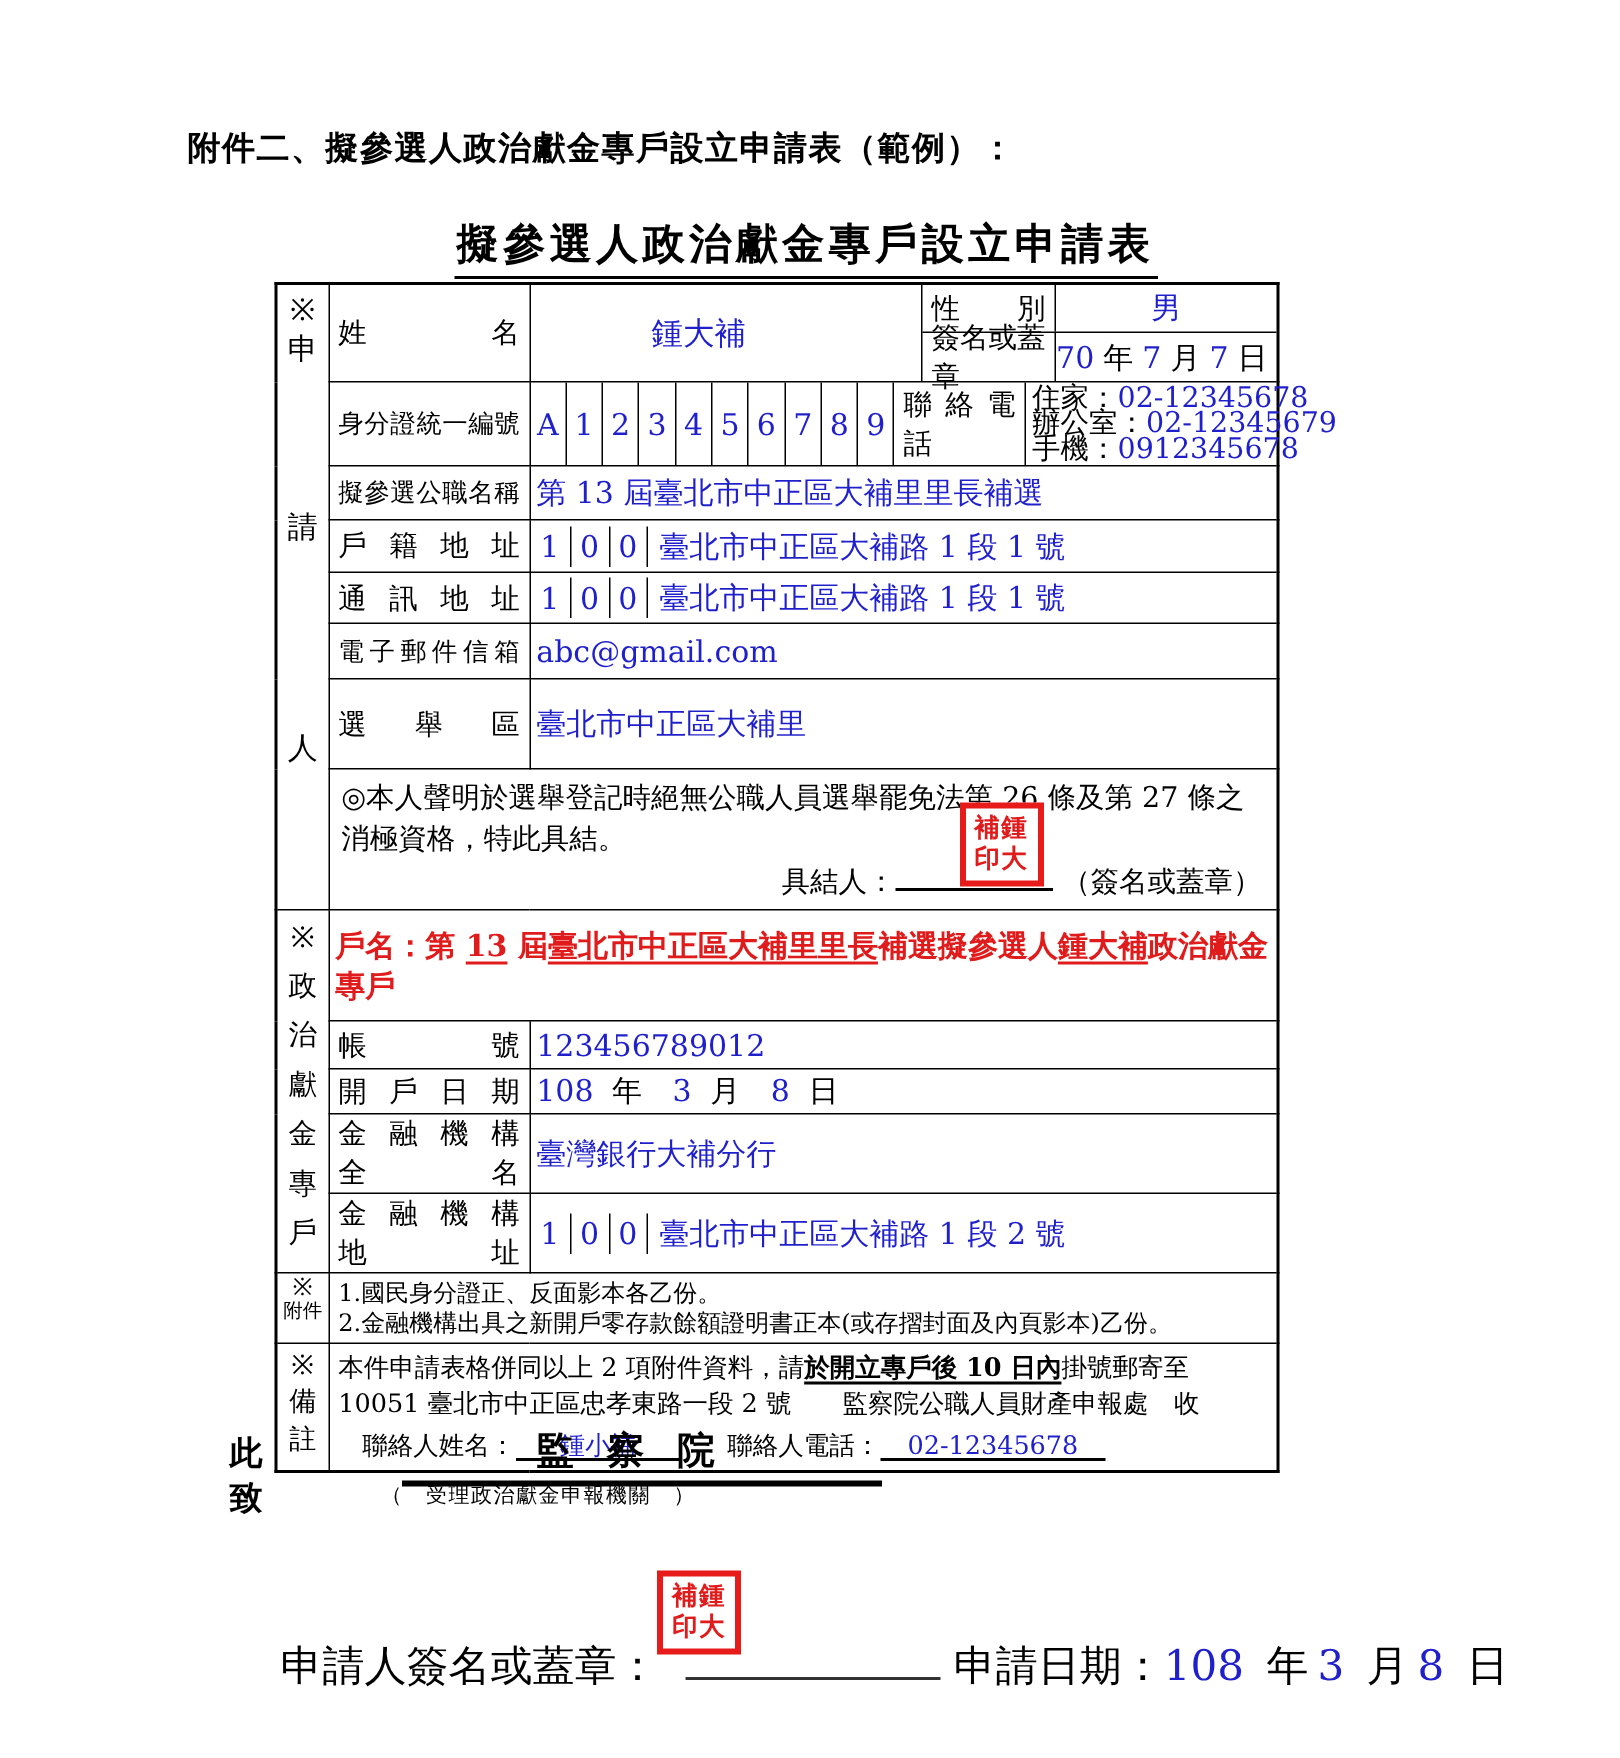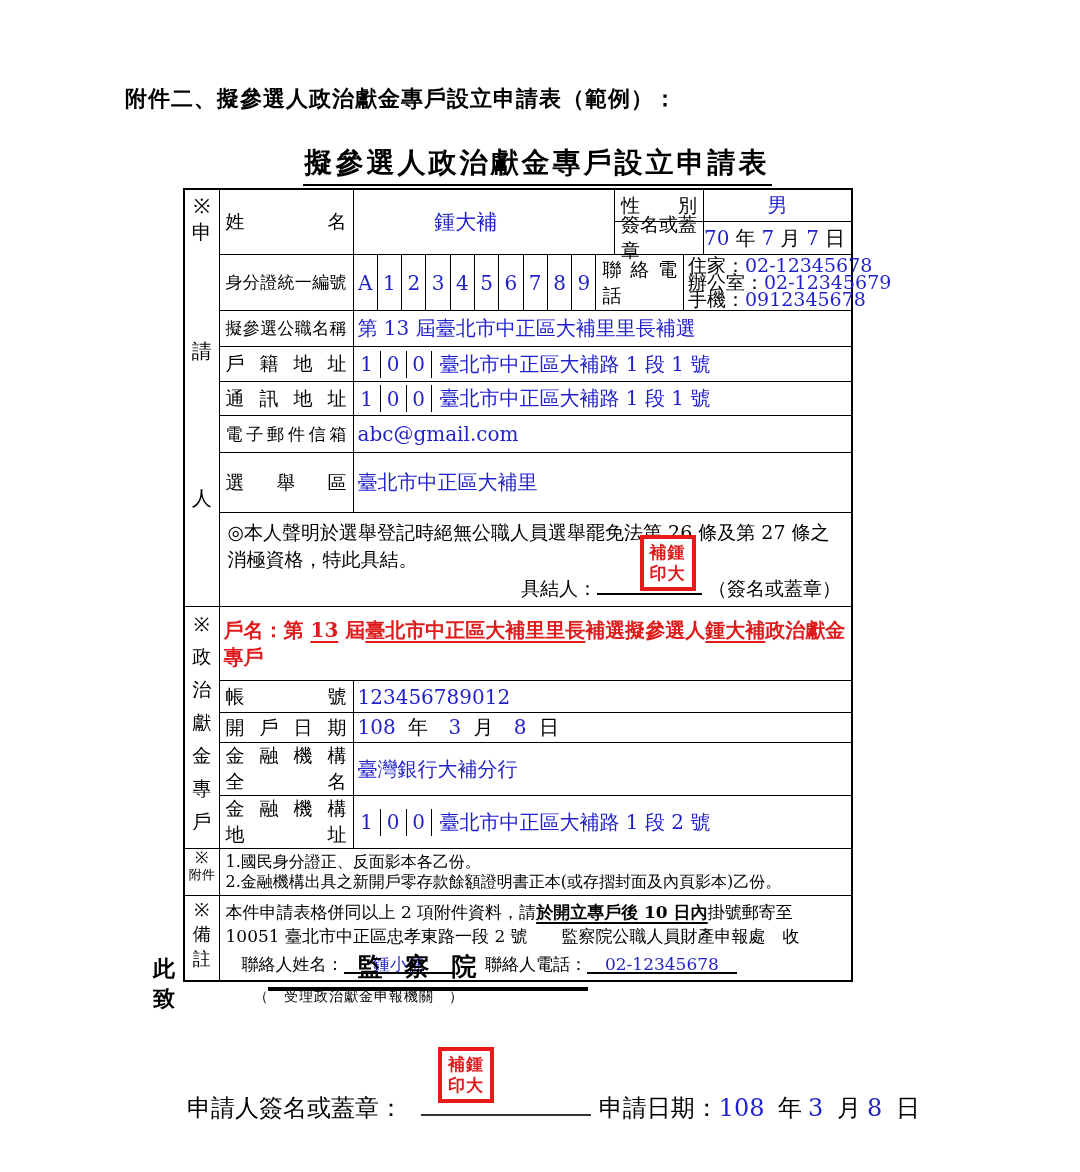--- a/index.html
+++ b/index.html
@@ -106,21 +106,21 @@
   .cgap { display:inline-block; width:26px; }
 
   
   .tofooter { position:absolute; left:153px; top:950px; }
   .to-label { position:absolute; left:0; top:4px; font-size:22px; font-weight:bold; letter-spacing:4px; }
   .to-recipient-box { position:absolute; left:115px; top:0; width:320px; text-align:center; border-bottom:4px solid #000; padding-bottom:4px; }
   .to-recipient { font-size:25px; font-weight:bold; letter-spacing:22px; }
   .to-note { position:absolute; left:101px; top:38px; width:320px; text-align:left; font-size:14px; letter-spacing:1px; }
 
   
-  .signfooter { position:absolute; left:187px; top:1092px; font-size:24px; white-space:nowrap; }
+  .signfooter { position:absolute; left:187px; top:1092px; font-size:28px; white-space:nowrap; }
   .sign-blank { display:inline-block; width:170px; border-bottom:2px solid #333; height:20px; margin-left:18px; }
   .seal-footer { left:438px; top:1047px; }
 </style>
 </head>
 <body>
 
 <div class="attach-heading">附件二、擬參選人政治獻金專戶設立申請表（範例）：</div>
 
 <div class="title-wrap">
   <span class="form-title">擬參選人政治獻金專戶設立申請表</span>

